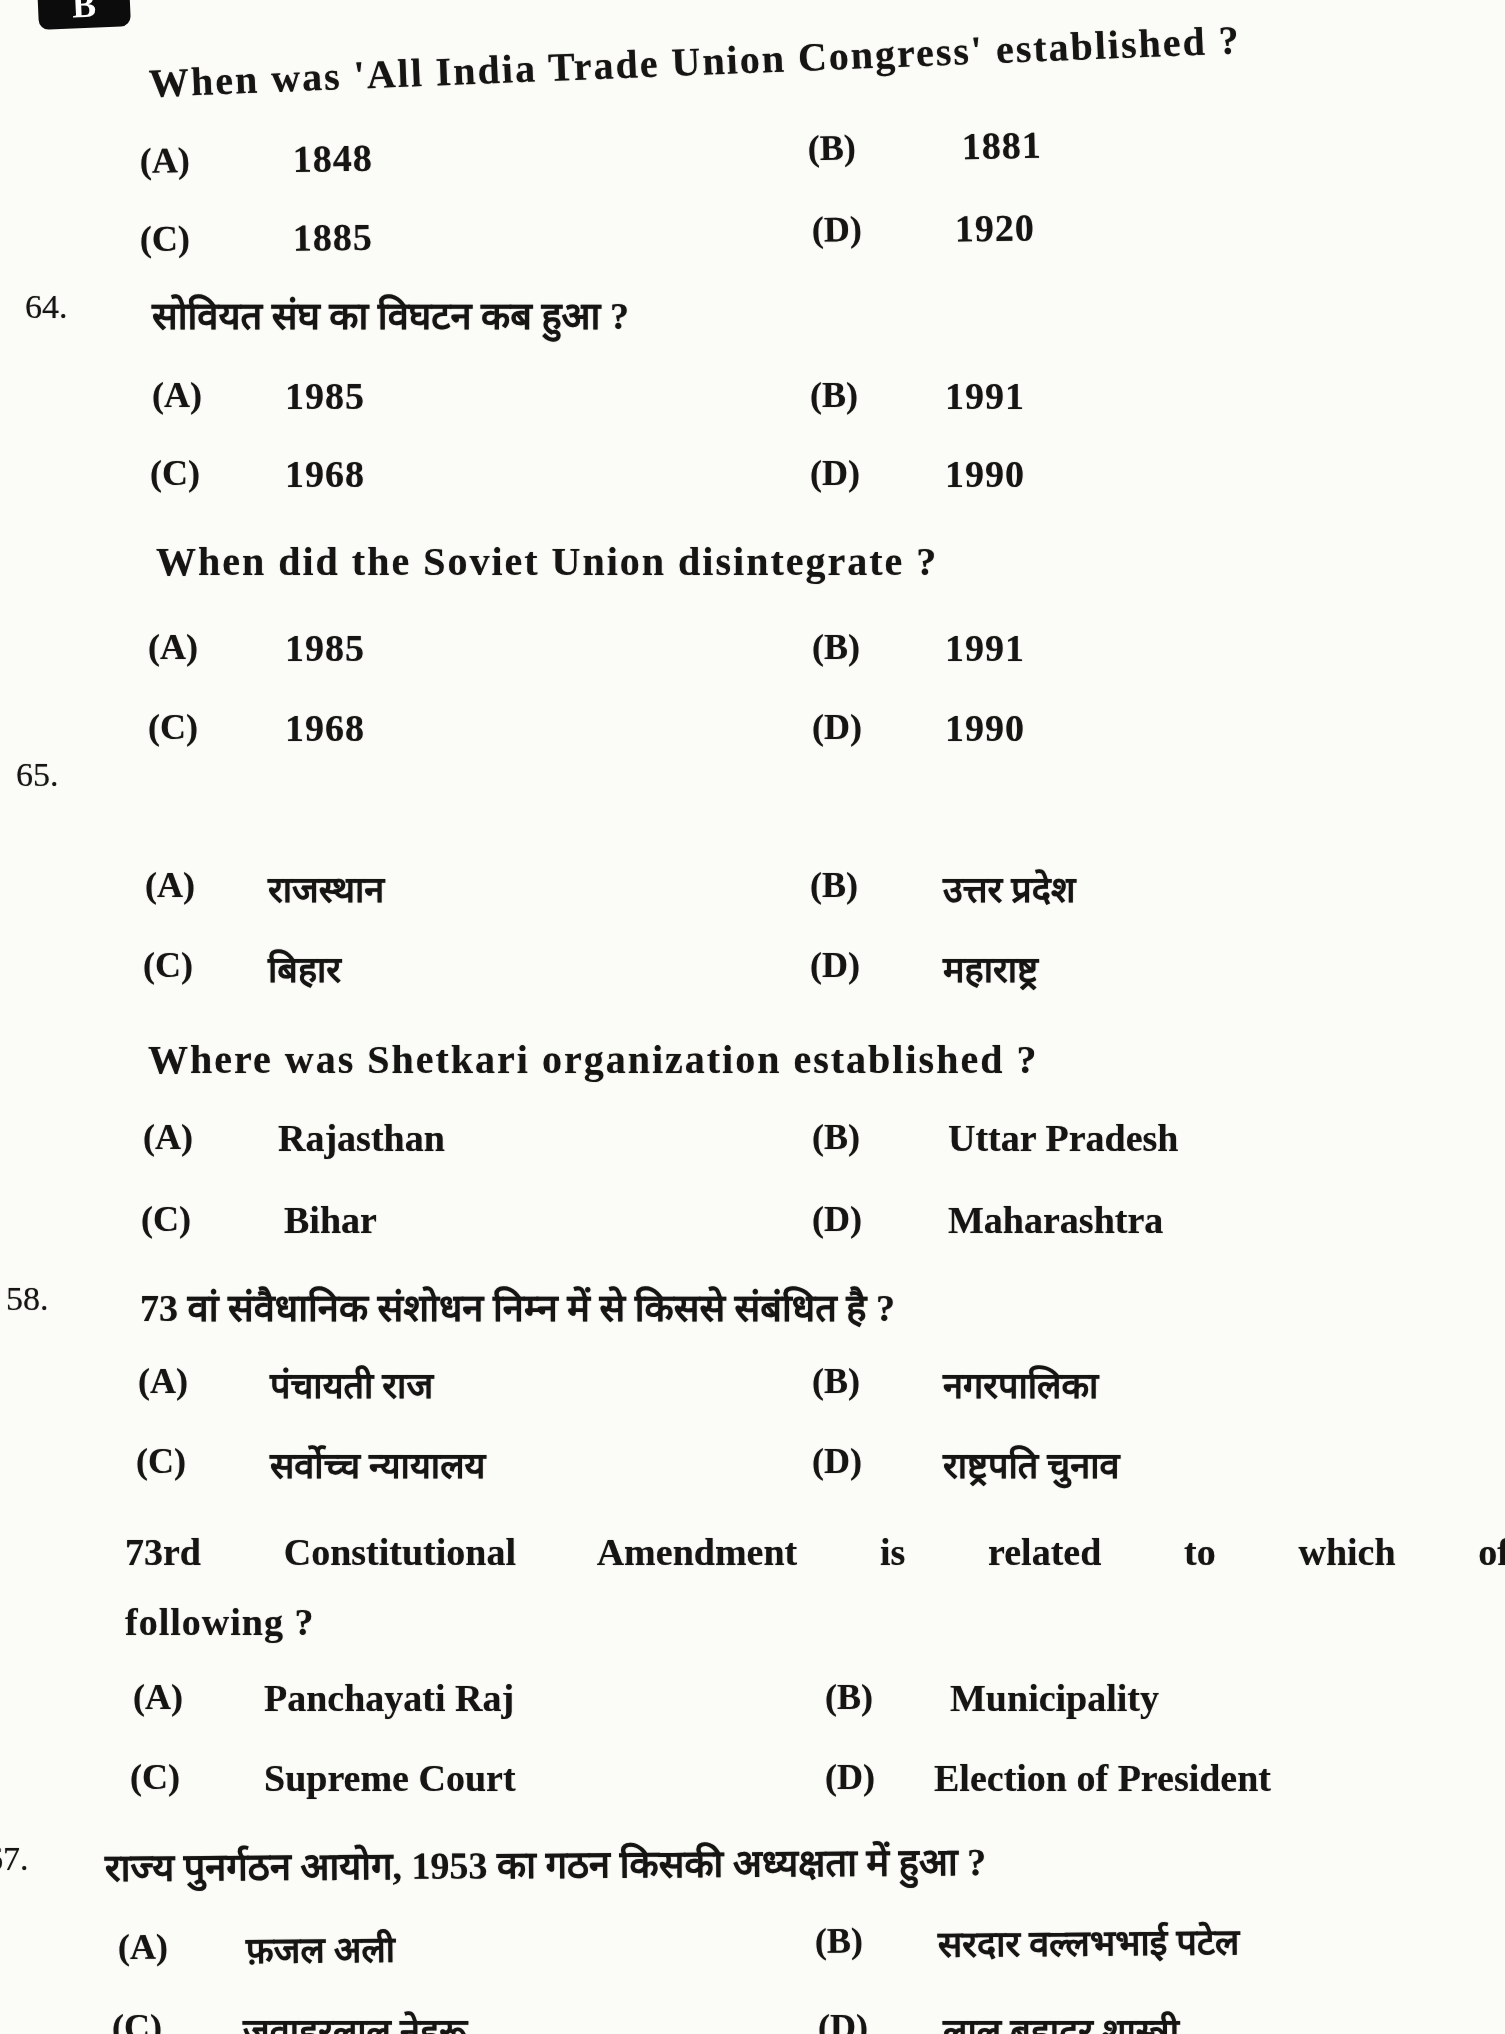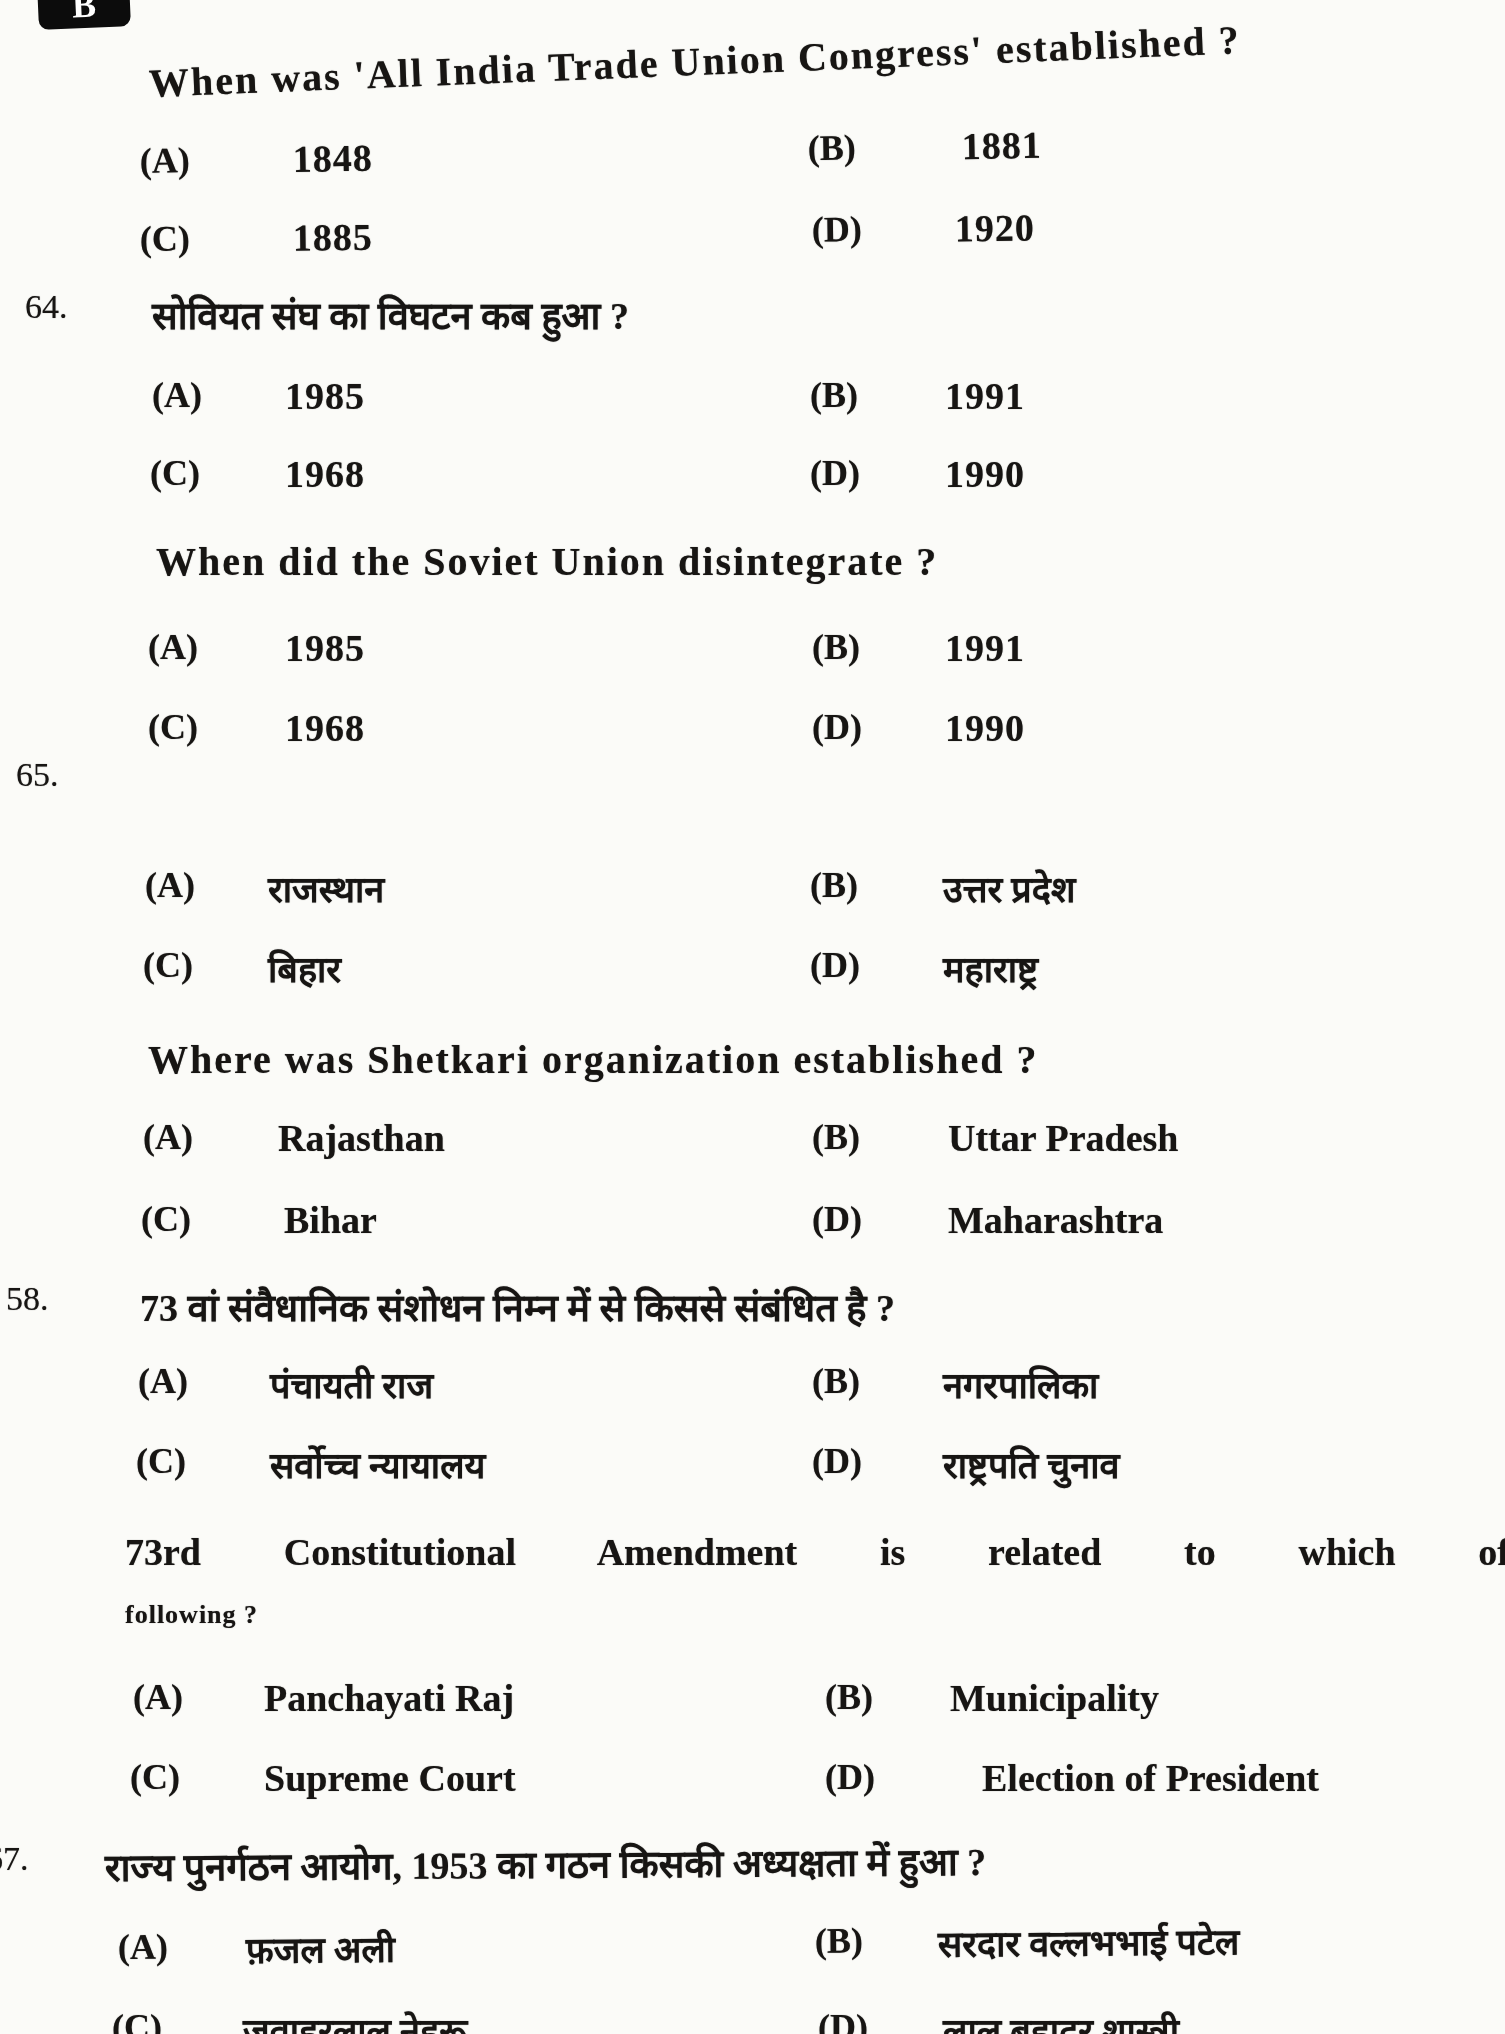--- a/index.html
+++ b/index.html
@@ -10,21 +10,21 @@
     background:#fbfbf8;
     overflow:hidden;
     font-family:"Liberation Serif","DejaVu Serif",serif;
     color:#171513;
   }
   .row{position:absolute;left:0;top:0;width:1505px;height:60px;}
   .row>span,.row>div{position:absolute;top:0;white-space:nowrap;}
   .scan{text-shadow:0 0 1px rgba(25,25,25,.55);}
   .num{font-size:34px;font-weight:400;}
   .qen{font-size:40px;font-weight:700;letter-spacing:2px;}
-  .qen-sm{font-size:26px;font-weight:700;letter-spacing:1px;}
+  .qen-sm{font-size:38px;font-weight:700;letter-spacing:1px;}
   .qhi{font-size:38px;font-weight:700;}
   .ol{font-size:36px;font-weight:700;}
   .ot-y{font-size:38px;font-weight:700;letter-spacing:1px;}
   .ot-en{font-size:38px;font-weight:700;}
   .ot-hi{font-size:36px;font-weight:700;}
   .just{
     width:1385px;left:125px;
     font-size:38px;font-weight:700;
     text-align:justify;text-align-last:justify;
     white-space:normal !important;
@@ -157,21 +157,21 @@
   <div class="row" style="top:1676px">
     <span class="ol scan" style="left:133px">(A)</span>
     <span class="ot-en scan" style="left:264px">Panchayati Raj</span>
     <span class="ol scan" style="left:825px">(B)</span>
     <span class="ot-en scan" style="left:950px">Municipality</span>
   </div>
   <div class="row" style="top:1756px">
     <span class="ol scan" style="left:130px">(C)</span>
     <span class="ot-en scan" style="left:264px">Supreme Court</span>
     <span class="ol scan" style="left:825px">(D)</span>
-    <span class="ot-en scan" style="left:982px">Election of President</span>
+    <span class="ot-en scan" style="left:934px">Election of President</span>
   </div>
 
   <div class="row" style="top:1840px">
     <span class="num scan" style="left:-14px">67.</span>
     <span class="qhi scan" style="left:105px;transform:rotate(-0.4deg);transform-origin:0 50%">राज्य पुनर्गठन आयोग, 1953 का गठन किसकी अध्यक्षता में हुआ ?</span>
   </div>
   <div class="row" style="top:1926px;transform:rotate(-0.5deg);transform-origin:120px 50%">
     <span class="ol scan" style="left:118px">(A)</span>
     <span class="ot-hi scan" style="left:246px">फ़जल अली</span>
     <span class="ol scan" style="left:815px">(B)</span>

